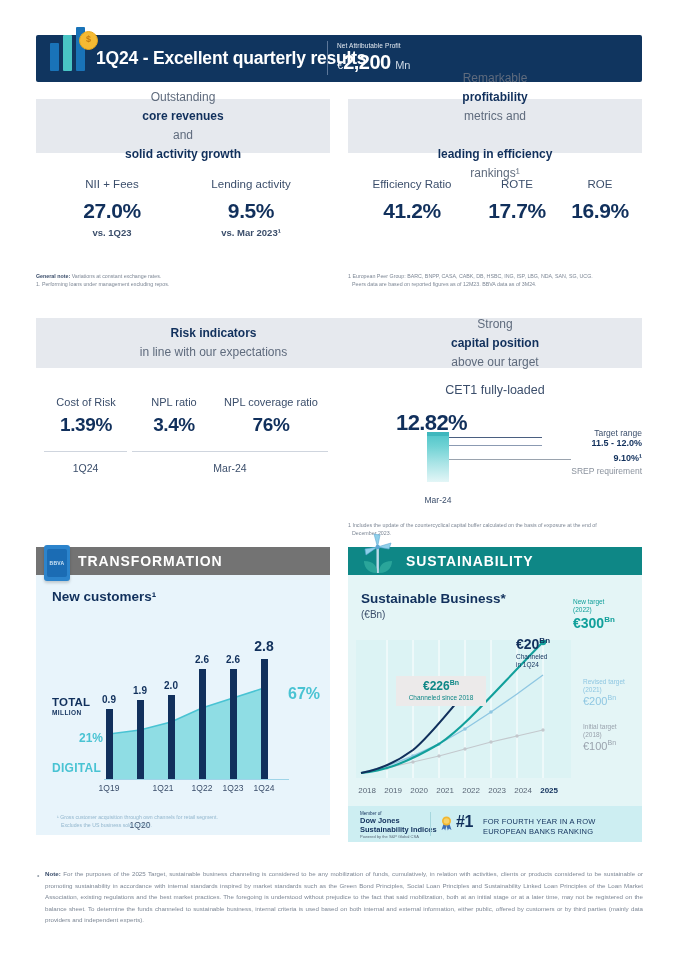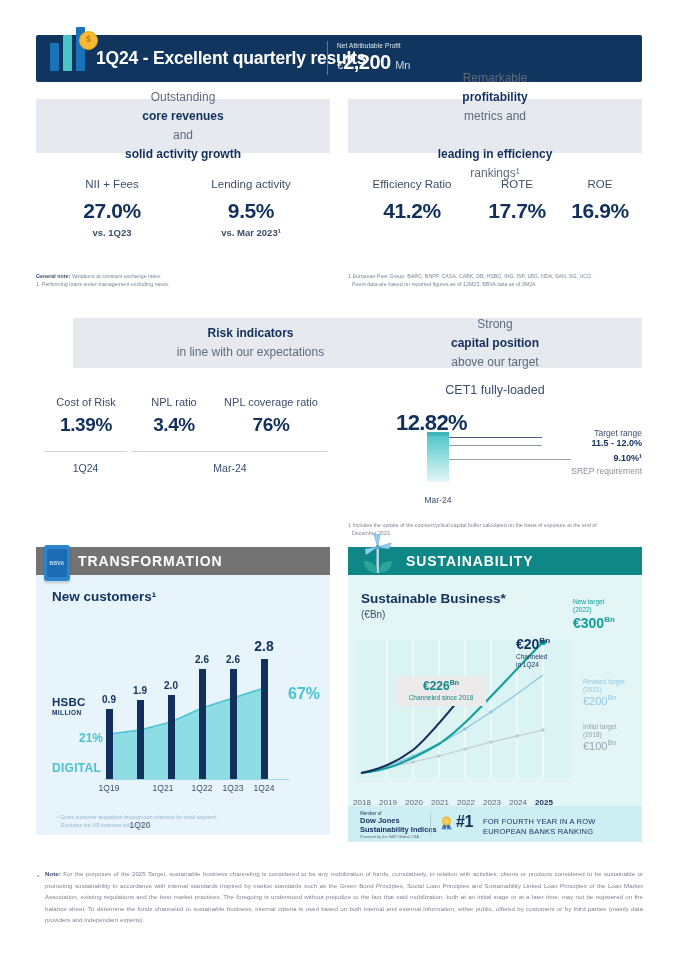--- a/index.html
+++ b/index.html
@@ -27,21 +27,21 @@
   .banner-num .val{font-size:20px;font-weight:bold;letter-spacing:-0.5px;}
   .banner-num .mn{font-size:11px;color:#cdd8e4;}
 
   
   .headbox{position:absolute;background:#e6e9ee;display:flex;align-items:center;justify-content:center;text-align:center;}
   .headbox span{display:block;font-size:12px;color:#5f6b7d;line-height:19px;}
   .headbox b{color:#11305c;font-weight:bold;}
 
   .hb1{left:36px;top:99px;width:294px;height:54px;}
   .hb2{left:348px;top:99px;width:294px;height:54px;}
-  .hb3{left:36px;top:318px;width:355px;height:50px;margin-left:37px;}
+  .hb3{left:36px;top:318px;width:355px;height:50px;}
   .hb4{left:348px;top:318px;width:294px;height:50px;}
 
   
   .kpi{position:absolute;text-align:center;}
   .kpi .lbl{font-size:11.5px;color:#3b4e6b;}
   .kpi .big{font-size:21px;font-weight:bold;color:#11305c;letter-spacing:-0.4px;margin-top:9px;}
   .kpi .sub{font-size:9.5px;color:#3b4e6b;margin-top:4px;font-weight:bold;}
 
   .fnote{position:absolute;font-size:5.3px;color:#7d8795;line-height:8px;}
   .fnote b{color:#3b4e6b;}
@@ -108,21 +108,21 @@
   .box226{position:absolute;left:396px;top:676px;width:90px;height:30px;background:#eceaea;}
   .box226 .v{position:absolute;left:0;top:3px;width:90px;text-align:center;font-size:12px;font-weight:bold;color:#0e8786;}
   .box226 .v sup{font-size:7px;}
   .box226 .s{position:absolute;left:0;top:18px;width:90px;text-align:center;font-size:6.5px;color:#0e8786;}
   .revt{position:absolute;left:583px;top:678px;font-size:6.5px;color:#8fc7e2;line-height:8px;}
   .revt-v{position:absolute;left:583px;top:694px;font-size:11px;color:#8fc7e2;}
   .revt-v sup{font-size:7px;}
   .init{position:absolute;left:583px;top:723px;font-size:6.5px;color:#9aa3ae;line-height:8px;}
   .init-v{position:absolute;left:583px;top:739px;font-size:11px;color:#9aa3ae;}
   .init-v sup{font-size:7px;}
-  .syl{position:absolute;top:786px;font-size:8px;color:#5a6777;text-align:center;width:28px;margin-top:12px;}
+  .syl{position:absolute;top:786px;font-size:8px;color:#5a6777;text-align:right;width:28px;}
   .syl.cur{color:#11305c;font-weight:bold;}
 
   .djbox{position:absolute;left:348px;top:806px;width:294px;height:36px;background:#cdeef2;}
   .dj1{position:absolute;left:360px;top:811px;font-size:4.5px;color:#11305c;}
   .dj2{position:absolute;left:360px;top:816px;font-size:7.5px;font-weight:bold;color:#11305c;line-height:9px;}
   .dj3{position:absolute;left:360px;top:834px;font-size:4px;color:#5a6777;}
   .djdiv{position:absolute;left:430px;top:812px;width:1px;height:24px;background:#a6d7de;}
   .medal{position:absolute;left:440px;top:816px;width:13px;height:15px;}
   .hash1{position:absolute;left:456px;top:813px;font-size:16px;font-weight:bold;color:#11305c;letter-spacing:-0.5px;}
   .djtxt{position:absolute;left:483px;top:817px;font-size:7.5px;color:#11305c;line-height:9.5px;letter-spacing:0.2px;}
@@ -287,21 +287,21 @@
   <div class="tval lastv" style="left:250px;top:638px;">2.8</div>
 
   <div class="taxis"></div>
   <div class="txl" style="left:94px;">1Q19</div>
   <div class="txl" style="left:125px;margin-top:37px;">1Q20</div>
   <div class="txl" style="left:148px;">1Q21</div>
   <div class="txl" style="left:187px;">1Q22</div>
   <div class="txl" style="left:218px;">1Q23</div>
   <div class="txl" style="left:249px;">1Q24</div>
 
-  <div class="total-l">HSBC</div>
+  <div class="total-l">TOTAL</div>
   <div class="total-s">MILLION</div>
   <div class="digital-l">DIGITAL</div>
   <div class="p21">21%</div>
   <div class="p67">67%</div>
 
   <div class="tp-fn">
     <span>¹ Gross customer acquisition through own channels for retail segment.</span><br>
     <span style="padding-left:4px;">Excludes the US business sold to PNC.</span>
   </div>
 

